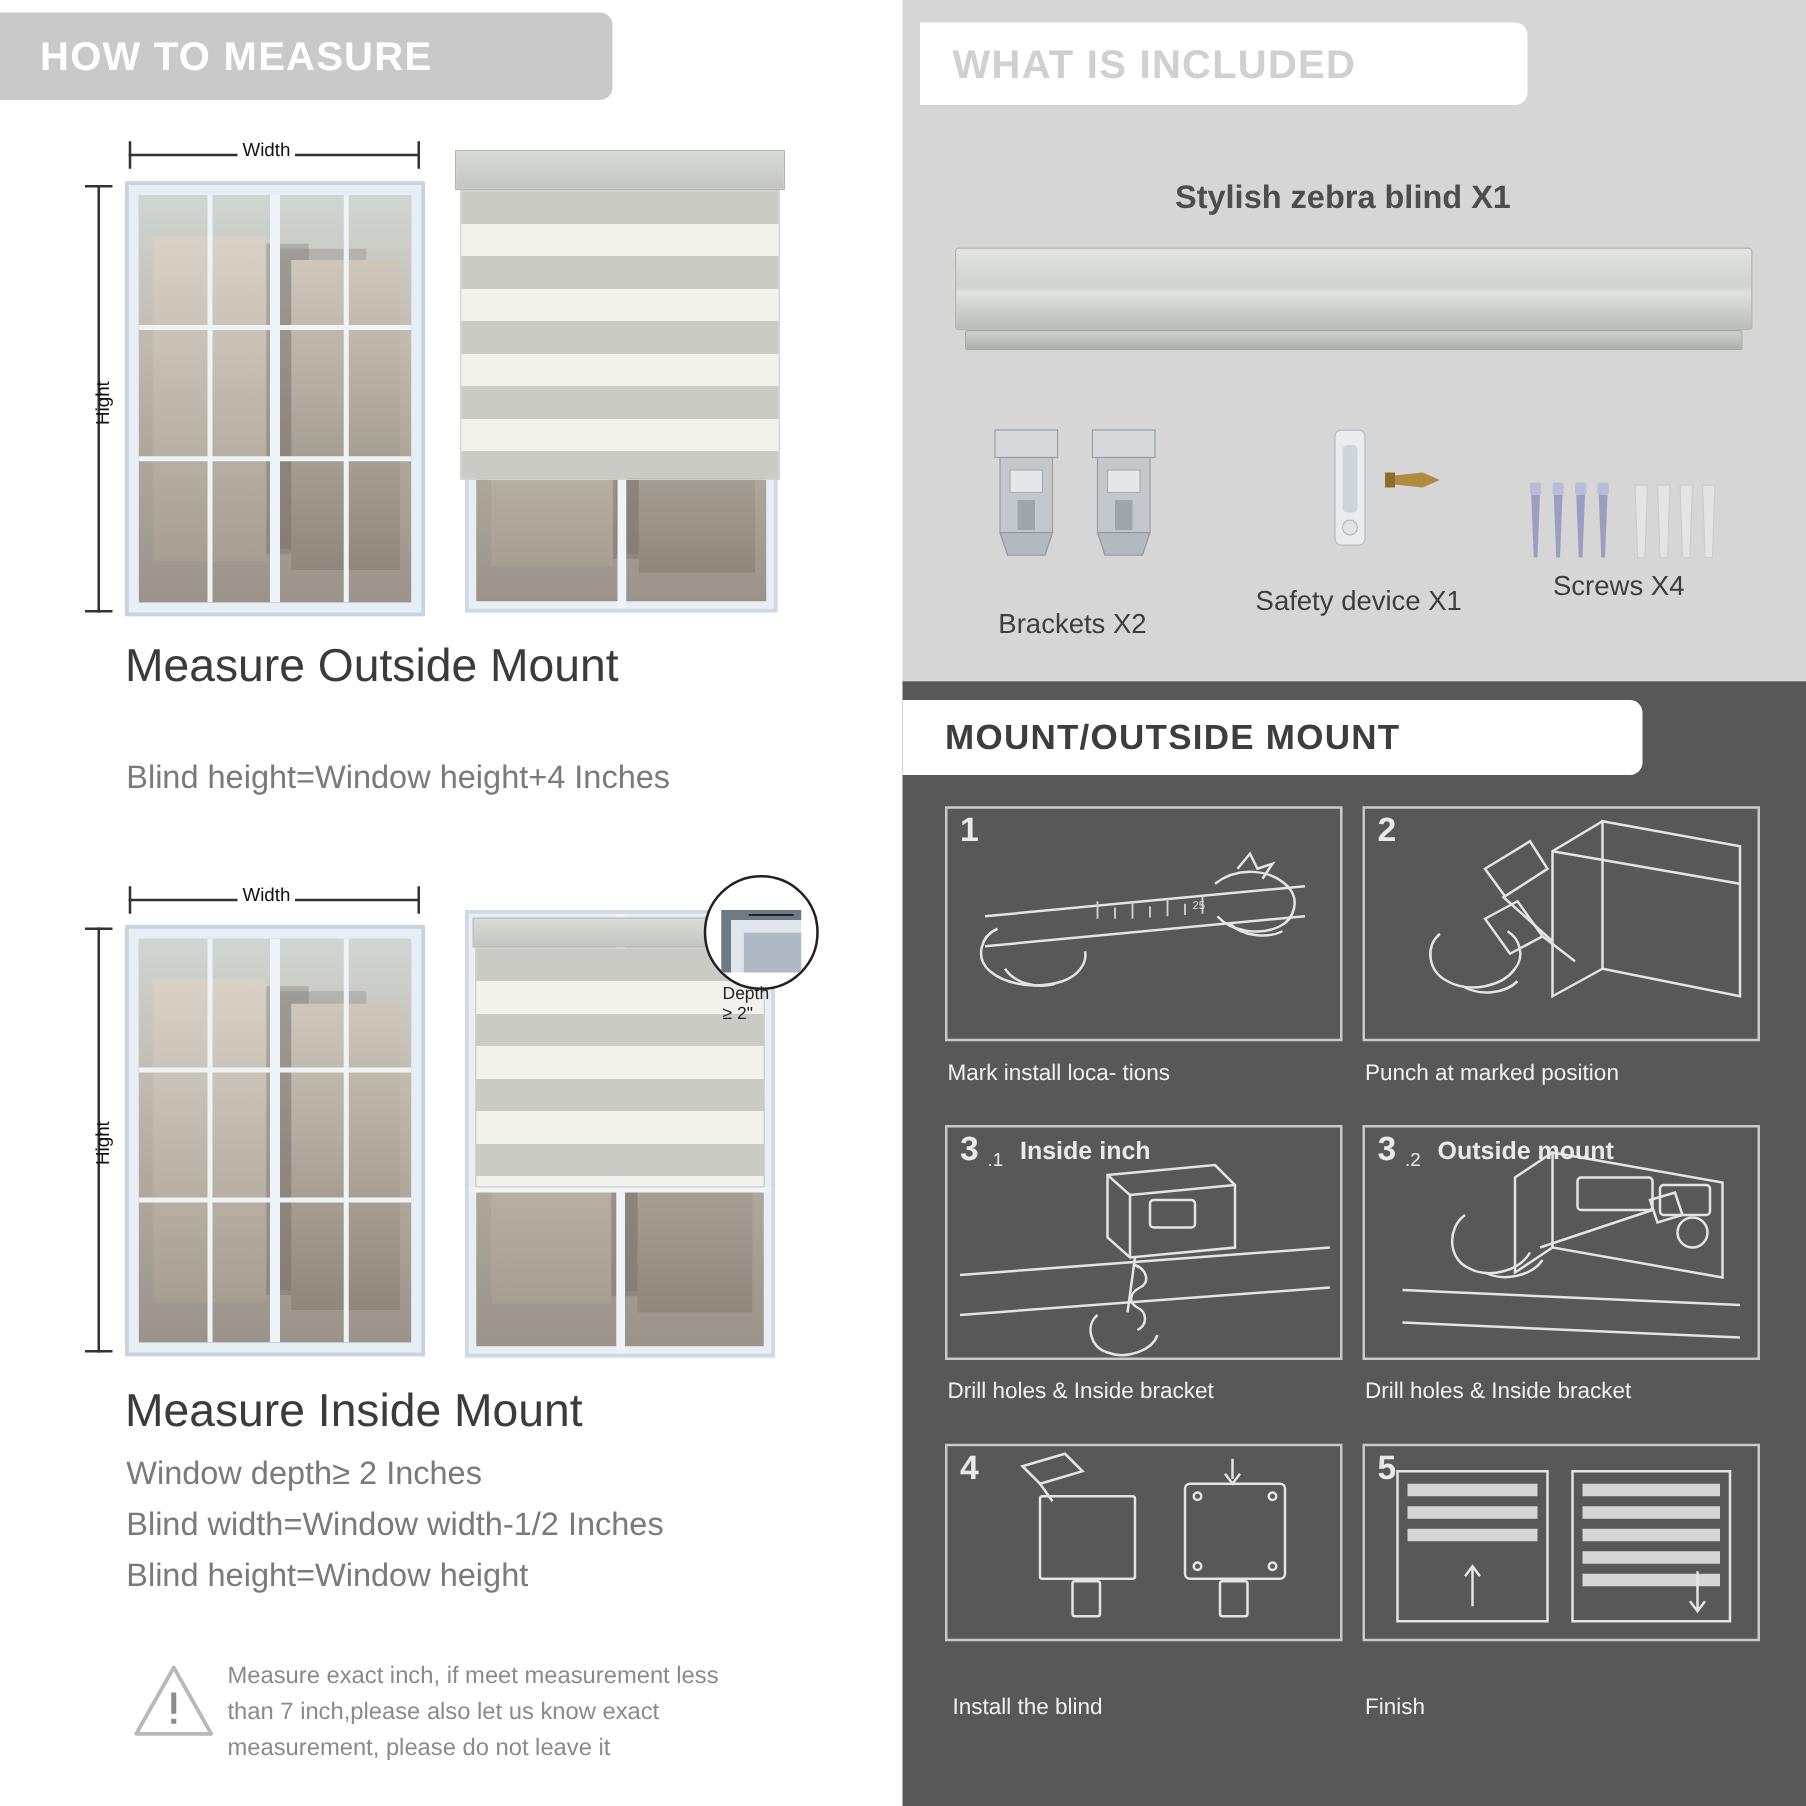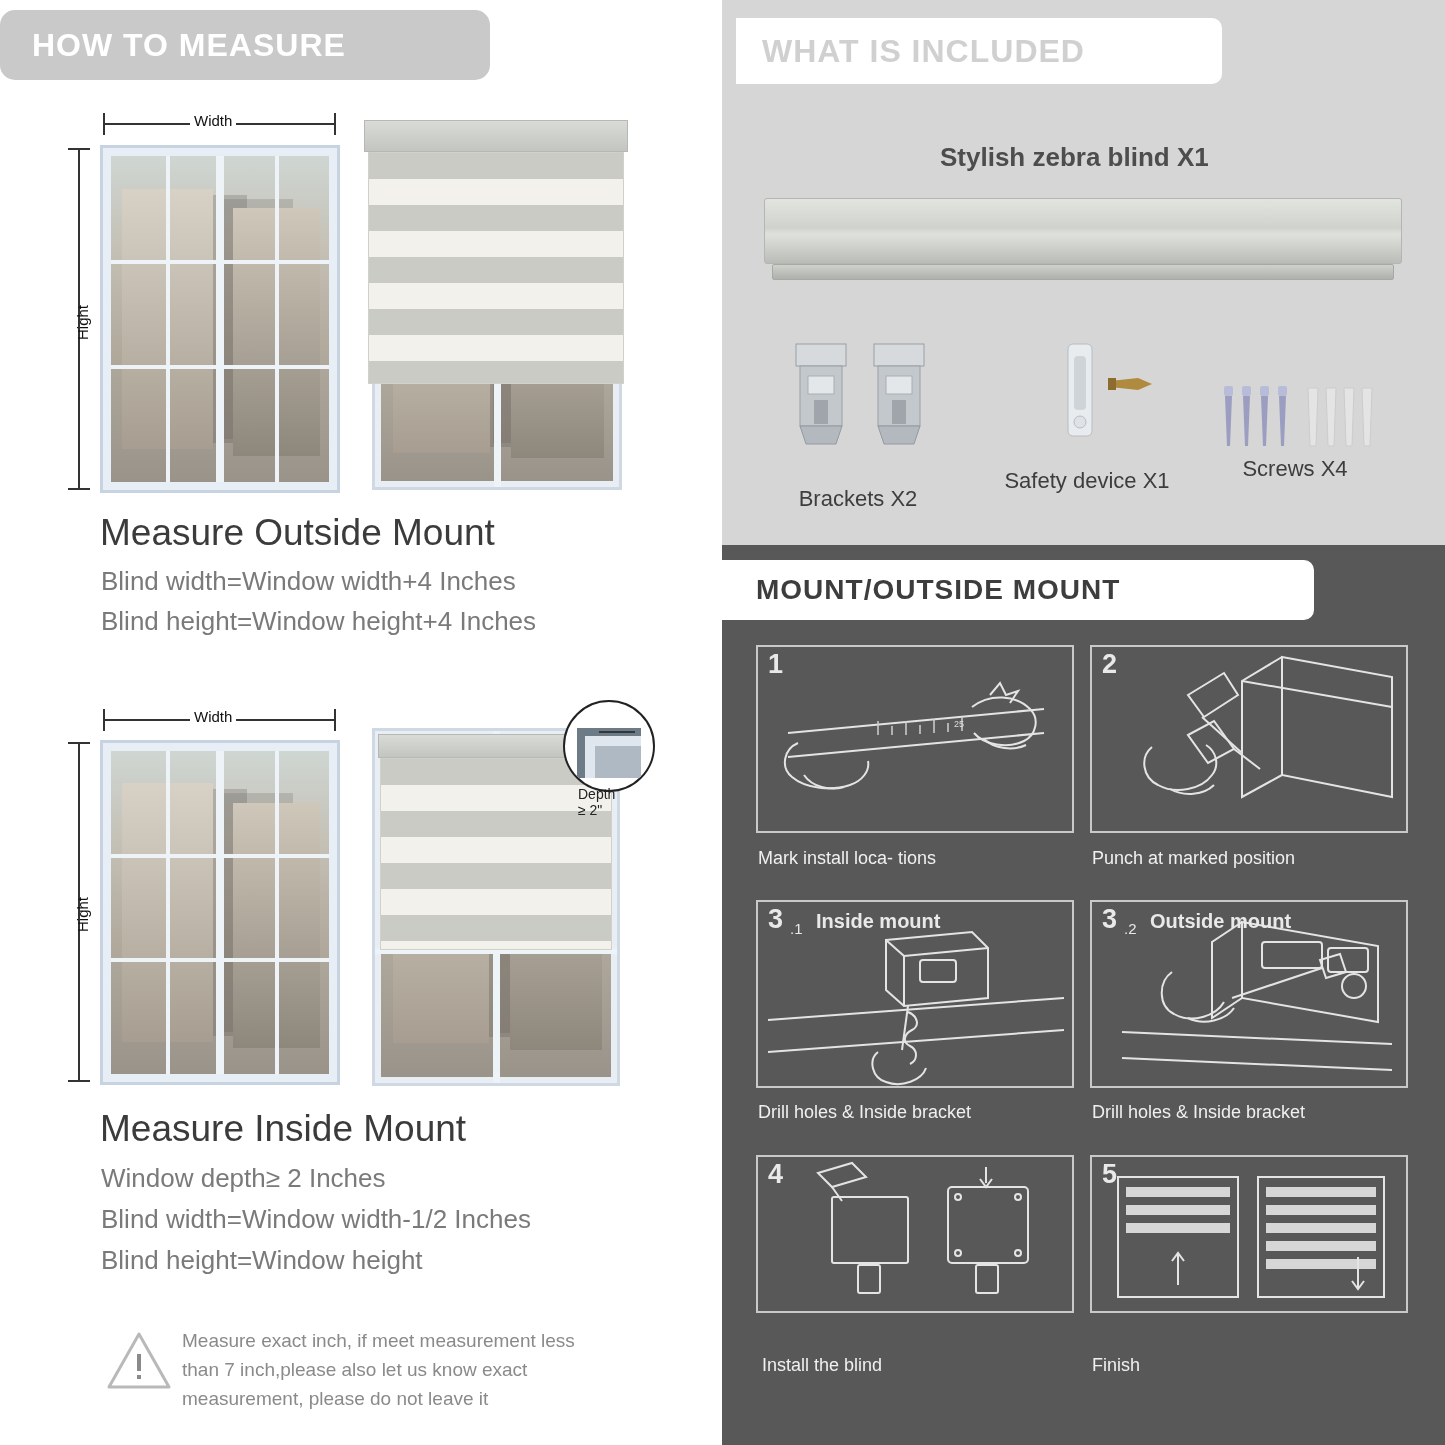--- a/index.html
+++ b/index.html
@@ -7,21 +7,21 @@
   .page{position:relative;width:1445px;height:1445px;background:#ffffff;}
 
   
   .left{position:absolute;left:0;top:0;width:712px;height:1445px;background:#ffffff;}
   .hdr-tab{
     position:absolute;display:flex;align-items:center;
     border-radius:0 10px 10px 0;
   }
   .hdr-measure{
     left:0;top:10px;width:490px;height:70px;background:#c9c9c9;
-    padding-left:32px;box-sizing:border-box;border-radius:15px;
+    padding-left:32px;box-sizing:border-box;
   }
   .hdr-measure .t{font-size:32px;font-weight:bold;color:#ffffff;letter-spacing:1px;}
 
   
   .fig{position:absolute;}
   .winframe{
     position:absolute;background:#e8eef5;border:3px solid #c7d3e0;box-sizing:border-box;
   }
   .winpane{position:absolute;overflow:hidden;background:#b9c3c7;}
   .bldg{position:absolute;inset:0;
@@ -133,21 +133,20 @@
       <div class="blind-win" style="left:372px;top:190px;width:250px;height:300px;">
         <div class="bldg" style="position:absolute;left:6px;top:6px;right:6px;bottom:6px;"></div>
         <div class="mullion-v" style="left:50%;top:0;width:7px;height:100%;margin-left:-3px;"></div>
         <div class="mullion-h" style="left:0;top:48%;width:100%;height:5px;"></div>
       </div>
       <div class="blind-head" style="left:364px;top:120px;width:264px;height:32px;"></div>
       <div class="blind-body" style="left:368px;top:152px;width:256px;height:232px;"></div>
     </div>
 
     <div class="h2" style="left:100px;top:512px;">Measure Outside Mount</div>
-    <div class="line" style="left:101px;top:566px;">Blind width=Window width+4 Inches</div>
     <div class="line" style="left:101px;top:606px;">Blind height=Window height+4 Inches</div>
 
     <div class="fig">
 
       <div class="dimline" style="left:103px;top:719px;width:233px;height:2px;"></div>
       <div class="tick" style="left:103px;top:709px;width:2px;height:22px;"></div>
       <div class="tick" style="left:334px;top:709px;width:2px;height:22px;"></div>
       <div class="dimlabel" style="left:190px;top:708px;">Width</div>
 
       <div class="dimline" style="left:78px;top:742px;width:2px;height:340px;"></div>
@@ -321,21 +320,21 @@
         <path class="sk" d="M128 38 L146 54 L146 104"></path>
         <path class="sk" d="M146 54 L230 46"></path>
         <rect class="sk" x="162" y="58" width="36" height="22" rx="3"></rect>
         <path class="sk" d="M150 104 l-6 44"></path>
         <path class="sk" d="M150 110 c10 4 12 14 4 18 c-8 4 -10 12 -2 16 c8 4 8 14 0 18"></path>
         <path class="sk" d="M120 150 c-10 8 -6 26 8 30 c16 6 36 -2 40 -14"></path>
       </svg>
     </div>
     <div class="step-num" style="left:10px;top:2px;">3</div>
     <div class="step-sub" style="left:32px;top:18px;">.1</div>
-    <div class="step-sub" style="left:58px;top:8px;font-size:20px;font-weight:bold;">Inside mount</div>
+    <div class="step-sub" style="left:58px;top:8px;font-size:20px;font-weight:bold;">Inside inch</div>
   </div>
   <div class="step-cap" style="left:758px;top:1102px;">Drill holes &amp;  Inside bracket</div>
 
   <div class="step" style="left:1090px;top:900px;width:318px;height:188px;">
     <div class="step-inner">
       <svg width="318" height="188" viewBox="0 0 318 188">
         <path class="sk" d="M150 20 L286 44 L286 120 L150 96 Z"></path>
         <path class="sk" d="M150 20 L120 40 L120 116 L150 96"></path>
         <path class="sk" d="M30 130 L300 142"></path>
         <path class="sk" d="M30 156 L300 168"></path>

